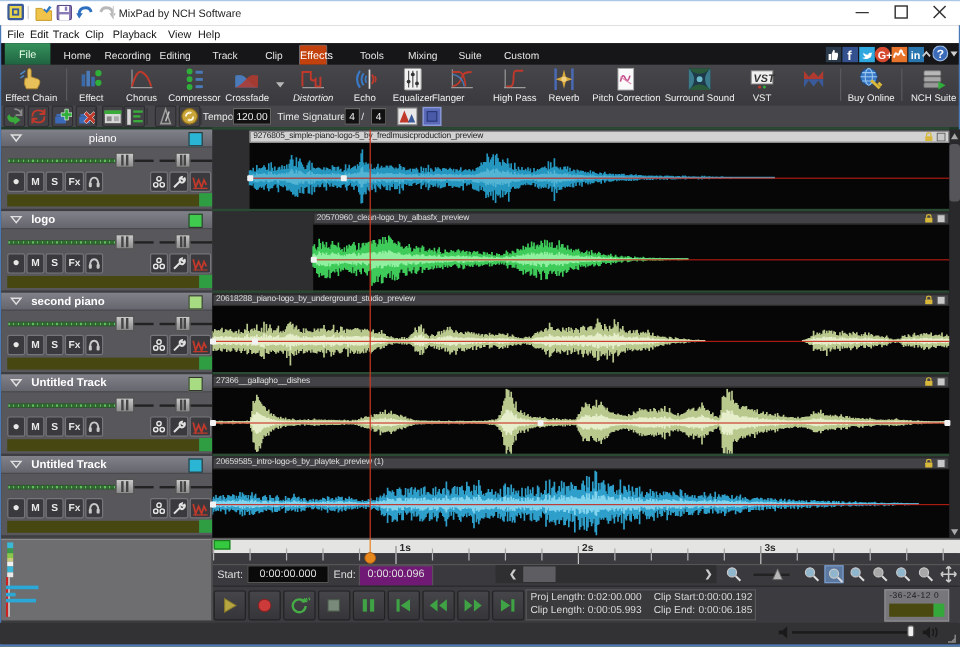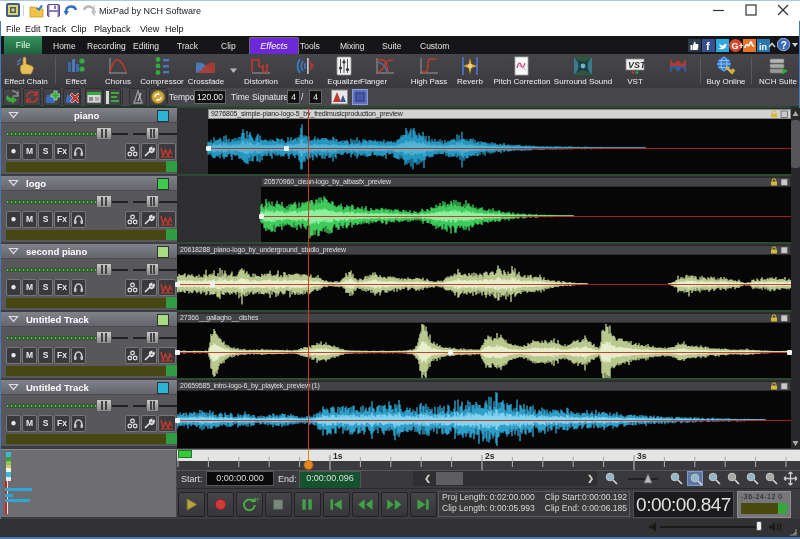--- a/index.html
+++ b/index.html
@@ -51,21 +51,21 @@
 <div class="abs" style="left:4px;top:36px;width:38px;height:18px;background:linear-gradient(#36925c,#1f6340);color:#eaffea;font-size:9px;text-align:center;line-height:18px;">File</div>
 <div class="abs" style="left:53px;top:39px;width:26px;height:14px;color:#e4e4e4;font-size:8.5px;line-height:14px;">Home</div>
 <div class="abs" style="left:87px;top:39px;width:40px;height:14px;color:#e4e4e4;font-size:8.5px;line-height:14px;">Recording</div>
 <div class="abs" style="left:133px;top:39px;width:30px;height:14px;color:#e4e4e4;font-size:8.5px;line-height:14px;">Editing</div>
 <div class="abs" style="left:177px;top:39px;width:25px;height:14px;color:#e4e4e4;font-size:8.5px;line-height:14px;">Track</div>
 <div class="abs" style="left:221px;top:39px;width:19px;height:14px;color:#e4e4e4;font-size:8.5px;line-height:14px;">Clip</div>
 <div class="abs" style="left:300px;top:39px;width:24px;height:14px;color:#e4e4e4;font-size:8.5px;line-height:14px;">Tools</div>
 <div class="abs" style="left:340px;top:39px;width:27px;height:14px;color:#e4e4e4;font-size:8.5px;line-height:14px;">Mixing</div>
 <div class="abs" style="left:382px;top:39px;width:24px;height:14px;color:#e4e4e4;font-size:8.5px;line-height:14px;">Suite</div>
 <div class="abs" style="left:420px;top:39px;width:31px;height:14px;color:#e4e4e4;font-size:8.5px;line-height:14px;">Custom</div>
-<div class="abs" style="left:249px;top:37px;width:50px;height:17px;background:#6d28d9;border-radius:2px 2px 0 0;color:#fff;font-size:9px;text-align:center;line-height:17px;border:1px solid #6a6a6e;border-bottom:none;font-style:italic;">Effects</div>
+<div class="abs" style="left:249px;top:37px;width:24px;height:17px;background:#c2410c;border-radius:2px 2px 0 0;color:#fff;font-size:9px;text-align:center;line-height:17px;border:1px solid #6a6a6e;border-bottom:none;">Effects</div>
 <svg class="abs" style="left:688px;top:39px" width="92" height="13" font-family="Liberation Sans">
 <rect x="0" y="0" width="13" height="13" fill="#2a3a4a"></rect>
       <path d="M2.5 6 L4.5 6 L4.5 11 L2.5 11 Z M5 6 L6.5 2.5 Q8 2.5 7.5 5 L10 5 Q11 6.5 9.5 11 L5 11 Z" fill="#fff"></path>
 <rect x="14" y="0" width="13" height="13" fill="#33518e"></rect>
       <text x="18" y="11" fill="#fff" font-size="11" font-weight="bold">f</text>
 <rect x="28" y="0" width="13" height="13" fill="#2fa8e0"></rect>
       <path d="M30 9 Q32 9.5 33.5 8.5 Q31 7.5 31.5 5 Q33.5 7 35.5 6.5 Q36 4.5 38 5.2 L39 4.8 L38.3 6 Q38.5 9 35 10 Q32 10.8 30 9 Z" fill="#fff"></path>
 <circle cx="47.5" cy="6.5" r="6.5" fill="#d6492f"></circle>
       <text x="43.5" y="10" fill="#fff" font-size="9" font-weight="bold">G+</text>
 <rect x="55" y="0" width="13" height="13" fill="#e8732a"></rect>
@@ -115,21 +115,21 @@
       <path d="M21 17 L21 7 Q15 5 11 10 Q7 15 2 17 Z" fill="#b03a30" opacity="0.88"></path>
     </svg>
 <div class="abs" style="left:175px;top:77px;width:62px;text-align:center;color:#f0f0f0;font-size:8px;white-space:nowrap;">Crossfade</div>
 <svg class="abs" style="left:229px;top:67px" width="9" height="7">
       <path d="M1 1.5 L8 1.5 L4.5 6 Z" fill="#b8b8b8"></path>
     </svg>
 <svg class="abs" style="left:249px;top:56px" width="24" height="20" viewBox="0 0 24 20">
       <path d="M3 17 L21 17" stroke="#9a9a9a" stroke-width="1"></path>
       <path d="M3 16 L3 4 L10 4 L10 10 Q12 12 14 10 L14 16 L18 16 L18 8" fill="none" stroke="#c0392b" stroke-width="1.6"></path>
     </svg>
-<div class="abs" style="left:227px;top:77px;width:68px;text-align:center;color:#f0f0f0;font-size:8px;white-space:nowrap;">Distortion</div>
+<div class="abs" style="left:227px;top:77px;width:68px;text-align:center;color:#f0f0f0;font-size:8px;white-space:nowrap;font-style:italic;">Distortion</div>
 <svg class="abs" style="left:292px;top:56px" width="24" height="20" viewBox="0 0 24 20">
       <path d="M8 3 Q3 10 8 17" fill="none" stroke="#3a7ac8" stroke-width="1.8"></path>
       <path d="M11 5 Q7.5 10 11 15" fill="none" stroke="#3a7ac8" stroke-width="1.6"></path>
       <path d="M13.5 7 Q11.5 10 13.5 13" fill="none" stroke="#3a7ac8" stroke-width="1.4"></path>
       <rect x="15.2" y="2" width="1.4" height="16" fill="#e0e0e0"></rect>
       <path d="M18 6 Q20.5 10 18 14" fill="none" stroke="#c0392b" stroke-width="1.5"></path>
       <path d="M20.5 7.5 Q22 10 20.5 12.5" fill="none" stroke="#c0392b" stroke-width="1.2"></path>
     </svg>
 <div class="abs" style="left:288px;top:77px;width:32px;text-align:center;color:#f0f0f0;font-size:8px;white-space:nowrap;">Echo</div>
 <svg class="abs" style="left:332px;top:56px" width="24" height="20" viewBox="0 0 24 20">
@@ -267,21 +267,21 @@
       <rect x="0.5" y="0.5" width="15" height="15" fill="#5a6ab8" stroke="#8a9ad8" stroke-width="1.5"></rect>
       <rect x="4" y="4" width="8" height="8" fill="#4a5aa8" stroke="#2a3a78" stroke-width="1"></rect>
     </svg>
 <div class="abs" style="left:0px;top:21px;width:1px;height:518px;background:#4a7ab5;"></div>
 <div class="abs" style="left:799px;top:21px;width:1px;height:518px;background:#4a7ab5;"></div>
 <div class="abs" style="left:1px;top:108px;width:176px;height:68px;background:#58585c;border-bottom:2px solid #3e3e42;"></div>
 <div class="abs" style="left:1px;top:108px;width:176px;height:15px;background:linear-gradient(#81818a,#65656d);border-bottom:1px solid #4a4a4e;"></div>
 <svg class="abs" style="left:8px;top:111px" width="11" height="8">
       <path d="M1.5 1.5 L9.5 1.5 L5.5 6.5 Z" fill="none" stroke="#e0e0e0" stroke-width="1.2"></path>
     </svg>
-<div class="abs" style="left:26px;top:110px;width:120px;height:12px;color:#fff;font-size:9.5px;font-weight:bold;line-height:12px;padding-left:48px;">piano</div>
+<div class="abs" style="left:26px;top:110px;width:120px;height:12px;color:#fff;font-size:9.5px;font-weight:normal;line-height:12px;padding-left:48px;">piano</div>
 <div class="abs" style="left:157px;top:110px;width:12px;height:12px;background:#2ab5d5;border:1px solid #333;"></div>
 <div class="abs" style="left:7px;top:132px;width:90px;height:4px;background:#2e5a2e;">
       <div style="position:absolute;left:0;top:1px;width:90px;height:2px;background:repeating-linear-gradient(90deg,#5fbf5f 0px,#5fbf5f 1px,#356b35 1px,#356b35 4px);"></div>
     </div>
 <div class="abs" style="left:97px;top:133px;width:31px;height:2px;background:#222;"></div>
 <div class="abs" style="left:96px;top:127px;width:16px;height:13px;background:linear-gradient(#cacaca,#8a8a8a);border:1px solid #555;"></div>
 <div class="abs" style="left:101px;top:129px;width:2px;height:9px;background:#444;"></div>
 <div class="abs" style="left:105px;top:129px;width:2px;height:9px;background:#444;"></div>
 <div class="abs" style="left:133px;top:133px;width:44px;height:2px;background:#222;"></div>
 <div class="abs" style="left:146px;top:127px;width:13px;height:13px;background:linear-gradient(#cacaca,#8a8a8a);border:1px solid #555;"></div>
@@ -614,21 +614,21 @@
       <line x1="786.0" y1="12" x2="786.0" y2="18" stroke="#b4b4b6" stroke-width="1"></line>
     </svg>
 <div class="abs" style="left:308px;top:449px;width:1px;height:13px;background:#e8821e;"></div>
 <svg class="abs" style="left:302px;top:460px" width="13" height="10">
       <circle cx="6.5" cy="5" r="4.5" fill="#e8891e" stroke="#b05a10" stroke-width="0.8"></circle>
     </svg>
 <div class="abs" style="left:177px;top:470px;width:623px;height:18px;background:#3a3a3e;border-top:1px solid #555;"></div>
 <div class="abs" style="left:181px;top:474px;width:26px;height:11px;color:#ddd;font-size:9px;line-height:11px;">Start:</div>
 <div class="abs" style="left:206px;top:471px;width:68px;height:15px;background:#0a0a0a;border:1px solid #555;color:#ddd;font-size:9px;text-align:center;line-height:13px;">0:00:00.000</div>
 <div class="abs" style="left:278px;top:474px;width:22px;height:11px;color:#ddd;font-size:9px;line-height:11px;">End:</div>
-<div class="abs" style="left:299px;top:471px;width:62px;height:31px;background:#14532d;border:1px solid #555;color:#ddd;font-size:9px;text-align:center;line-height:13px;">0:00:00.096</div>
+<div class="abs" style="left:299px;top:471px;width:62px;height:31px;background:#701a75;border:1px solid #555;color:#ddd;font-size:9px;text-align:center;line-height:13px;">0:00:00.096</div>
 <div class="abs" style="left:413px;top:471px;width:184px;height:15px;background:#2f2f31;"></div>
 <div class="abs" style="left:421px;top:471px;width:13px;height:15px;color:#ccc;font-size:8px;text-align:center;line-height:15px;font-weight:bold;">❮</div>
 <div class="abs" style="left:436px;top:472px;width:27px;height:13px;background:#5e5e62;"></div>
 <div class="abs" style="left:584px;top:471px;width:13px;height:15px;color:#ccc;font-size:8px;text-align:center;line-height:15px;font-weight:bold;">❯</div>
 <div class="abs" style="left:603px;top:471px;width:16px;height:15px;"><svg width="16" height="15">
         <circle cx="7" cy="6" r="3.8" fill="#8fb6cc" stroke="#c8c8c8" stroke-width="1"></circle>
         <line x1="10" y1="9" x2="14" y2="13" stroke="#ddd" stroke-width="1.6"></line>
       </svg></div>
 <div class="abs" style="left:628px;top:478px;width:30px;height:2px;background:#222;"></div>
 <svg class="abs" style="left:642px;top:472px" width="12" height="13">
@@ -717,21 +717,20 @@
           </tr>
 <tr>
             <td style="padding:0 2px 0 4px;">Clip Length:</td>
             <td>0:00:05.993</td>
             <td style="padding-left:10px;">Clip End:</td>
             <td style="text-align:right;padding-right:3px;">0:00:06.185</td>
           </tr>
         </tbody>
       </table>
     </div>
-<div class="abs" style="left:633px;top:491px;width:101px;height:27px;background:#1b1b1d;border:1px solid #505052;color:#e0e0e0;font-size:19px;text-align:center;line-height:25px;letter-spacing:-0.5px;">0:00:00.847</div>
 <div class="abs" style="left:737px;top:491px;width:54px;height:27px;background:#77777b;border:1px solid #8e8e92;"></div>
 <div class="abs" style="left:741px;top:492px;width:50px;height:9px;color:#1a1a1a;font-size:7px;letter-spacing:0.5px;line-height:9px;">-36-24-12 0</div>
 <div class="abs" style="left:741px;top:503px;width:37px;height:11px;background:#4a4a10;"></div>
 <div class="abs" style="left:778px;top:503px;width:9px;height:11px;background:#35a83c;"></div>
 <div class="abs" style="left:1px;top:449px;width:176px;height:68px;background:#6e6e70;border-top:1px solid #8a8a8c;border-right:1px solid #4a4a4c;"></div>
 <div class="abs" style="left:6px;top:452px;width:5px;height:5px;background:#3ab8d8;"></div>
 <div class="abs" style="left:6px;top:457px;width:5px;height:4px;background:#3a9a4a;"></div>
 <div class="abs" style="left:6px;top:461px;width:5px;height:4px;background:#8ac84a;"></div>
 <div class="abs" style="left:6px;top:465px;width:5px;height:3px;background:#c8c87a;"></div>
 <div class="abs" style="left:6px;top:468px;width:5px;height:4px;background:#f0f0f0;"></div>

